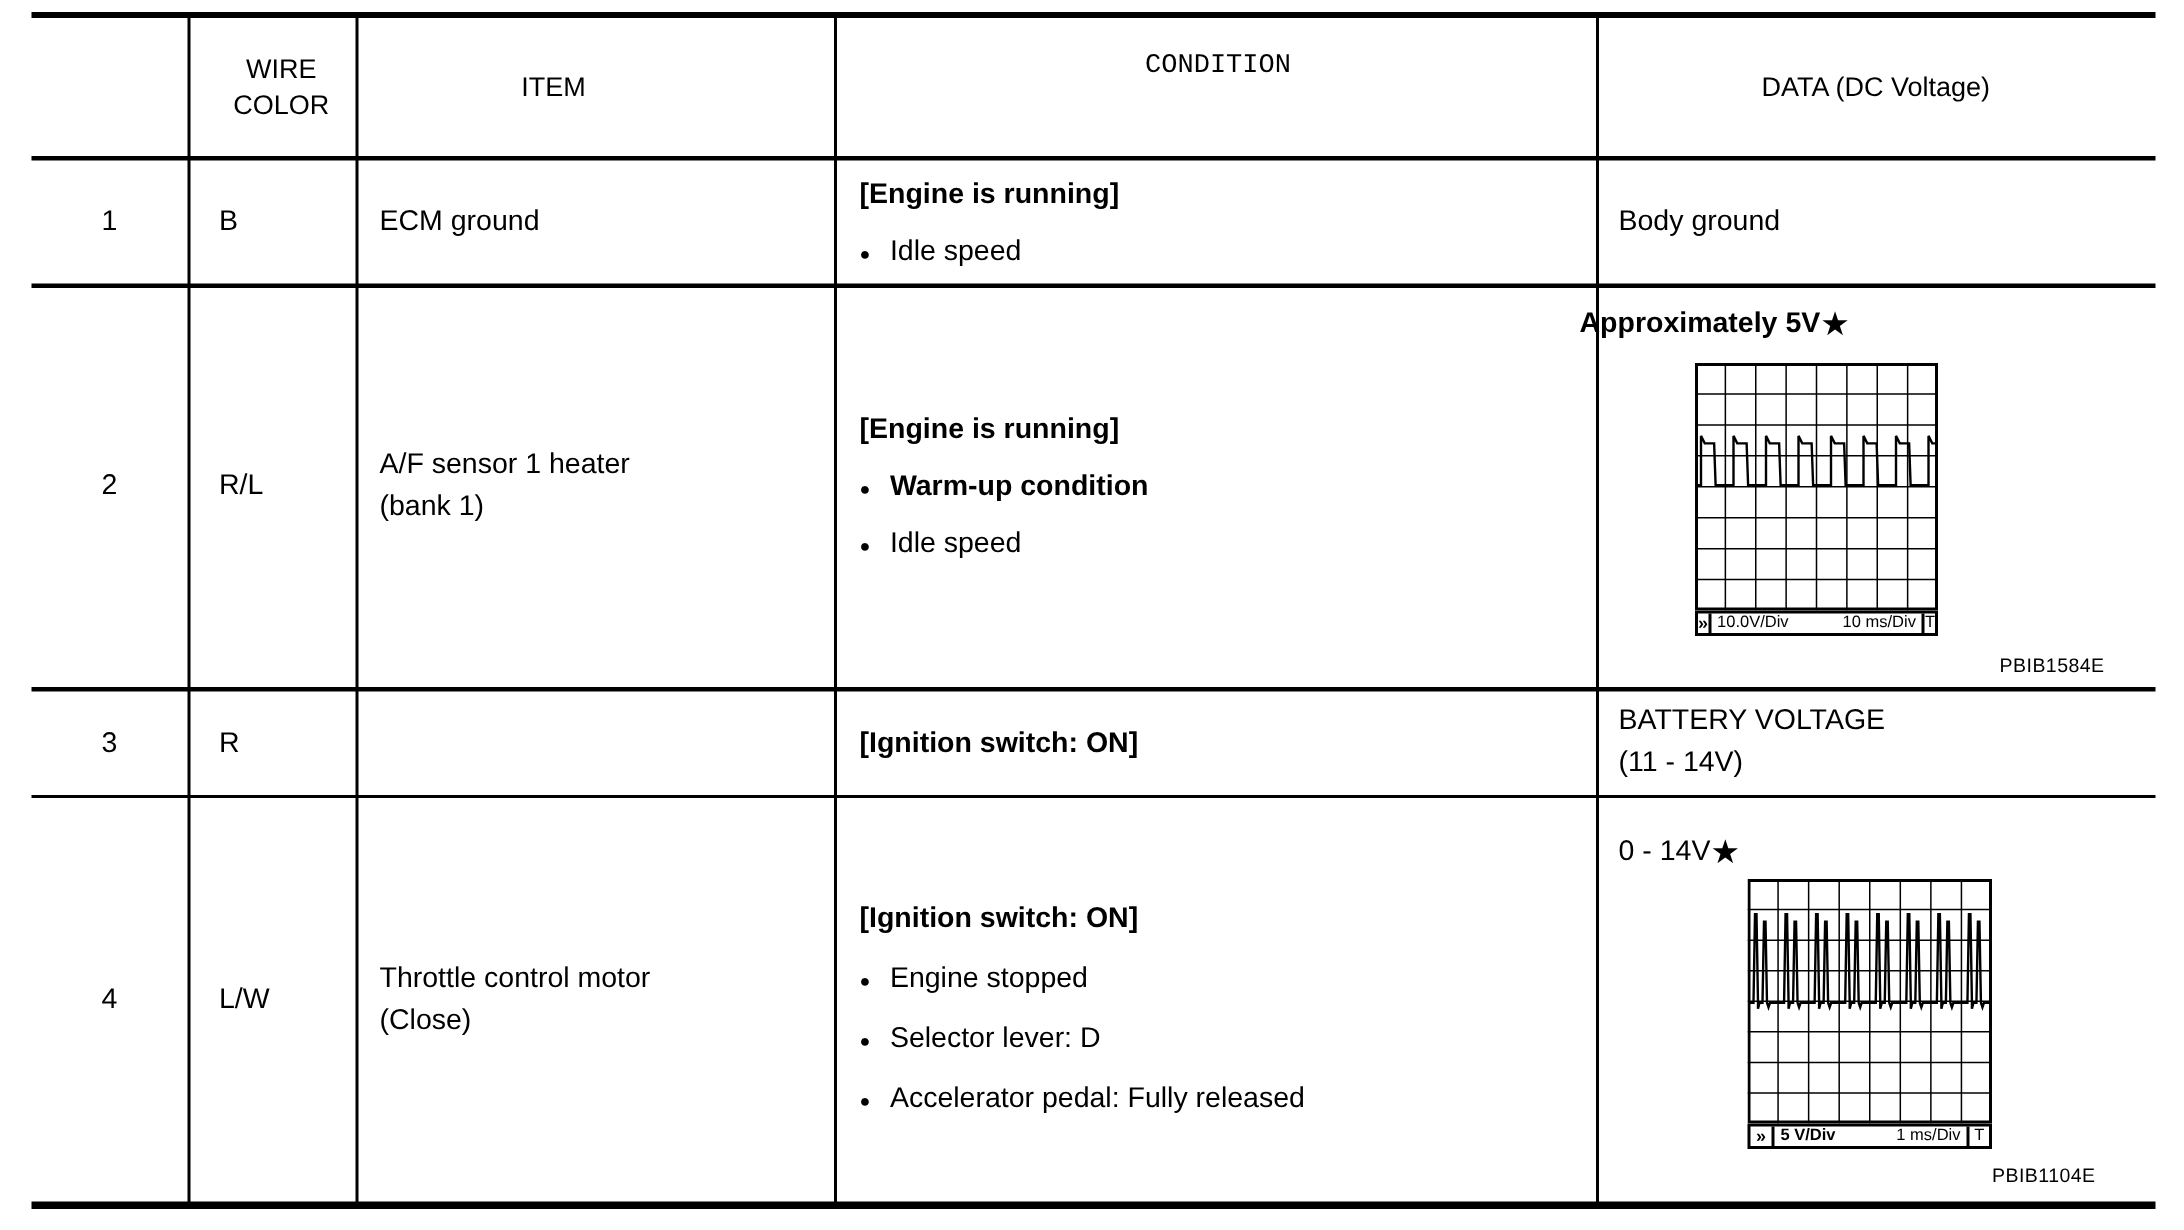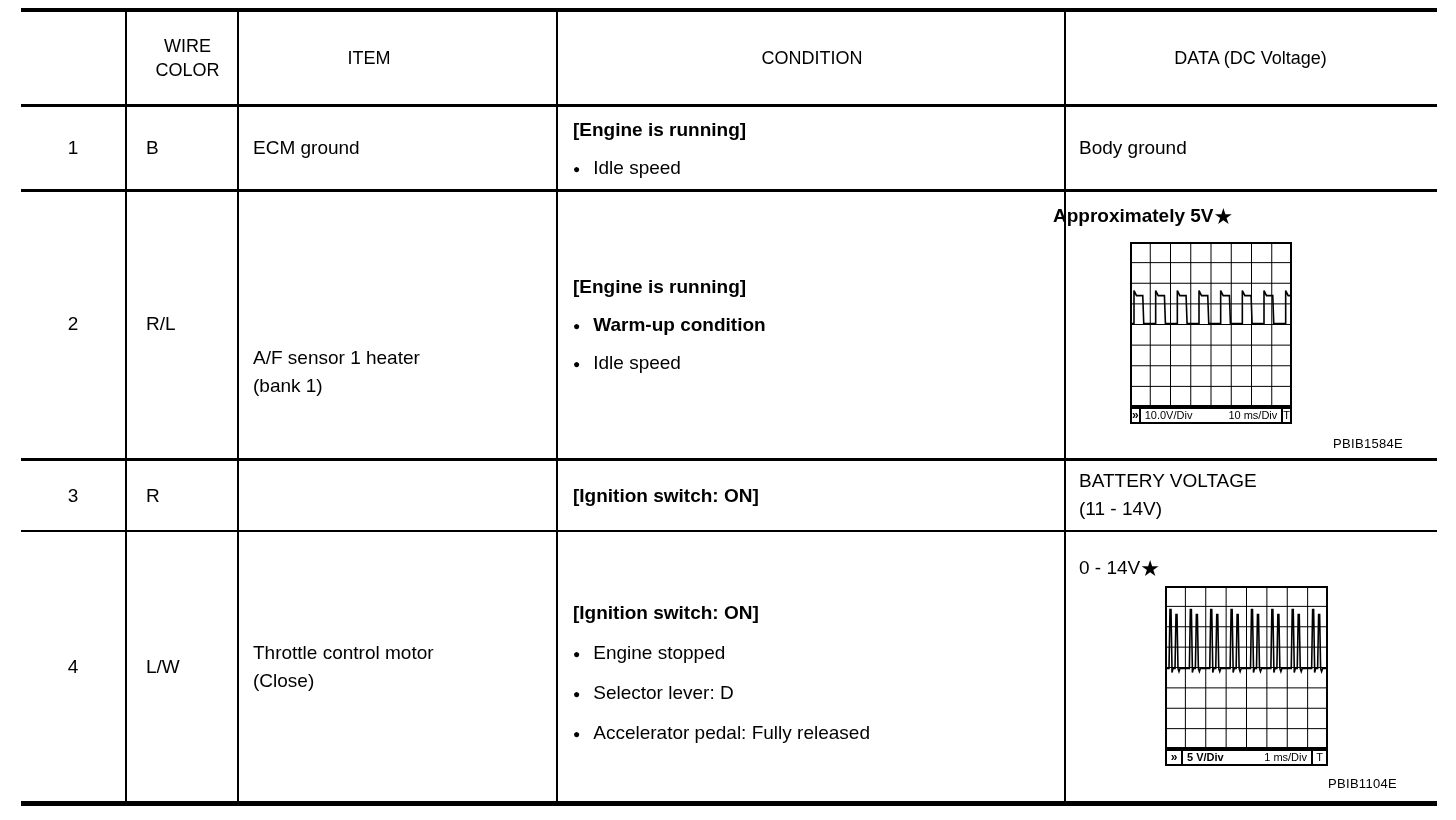--- a/index.html
+++ b/index.html
@@ -39,36 +39,36 @@
   <div class="hline" style="top:801px;height:5px;"></div>
 
   <div class="vline" style="left:125px;"></div>
   <div class="vline" style="left:237px;"></div>
   <div class="vline" style="left:556px;"></div>
   <div class="vline" style="left:1064px;"></div>
 
   <div class="cell hdr" style="left:125px;top:34px;width:125px;">WIRE
 COLOR</div>
   <div class="cell hdr" style="left:237px;top:46px;width:264px;">ITEM</div>
-  <div class="cell hdr" style="left:556px;top:46px;width:512px;">CONDITION</div>
+  <div class="cell hdr" style="left:556px;top:32px;width:512px;font-family:Liberation Mono, monospace;">CONDITION</div>
   <div class="cell hdr" style="left:1064px;top:46px;width:373px;">DATA (DC Voltage)</div>
 
   <div class="cell" style="left:21px;top:135px;width:104px;text-align:center;">1</div>
   <div class="cell" style="left:146px;top:135px;">B</div>
   <div class="cell" style="left:253px;top:135px;">ECM ground</div>
   <div class="cell b" style="left:573px;top:117px;">[Engine is running]</div>
   <div class="bullet-row" style="left:573px;top:155px;">
     <span class="blt">●</span>
     <span>Idle speed</span>
   </div>
   <div class="cell" style="left:1079px;top:135px;">Body ground</div>
 
   <div class="cell" style="left:21px;top:311px;width:104px;text-align:center;">2</div>
   <div class="cell" style="left:146px;top:311px;">R/L</div>
-  <div class="cell two" style="left:253px;top:296px;margin-top:48px;">A/F sensor 1 heater
+  <div class="cell two" style="left:253px;top:296px;">A/F sensor 1 heater
 (bank 1)</div>
   <div class="cell b" style="left:573px;top:274px;">[Engine is running]</div>
   <div class="bullet-row b" style="left:573px;top:312px;">
     <span class="blt">●</span>
     <span>Warm-up condition</span>
   </div>
   <div class="bullet-row" style="left:573px;top:350px;">
     <span class="blt">●</span>
     <span>Idle speed</span>
   </div>

